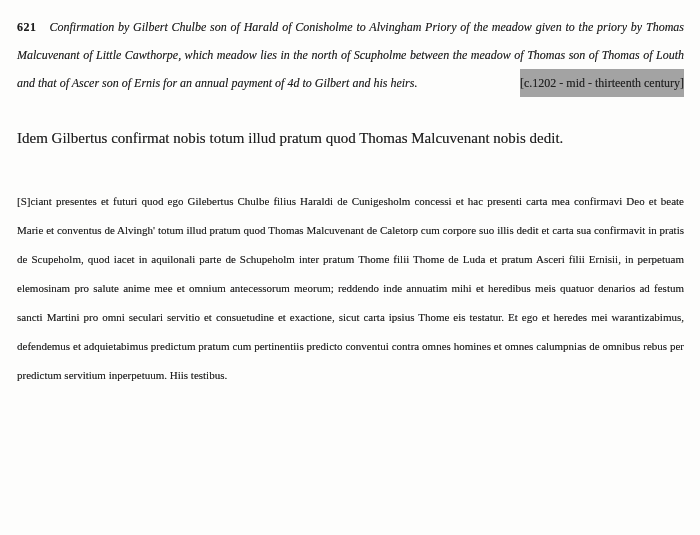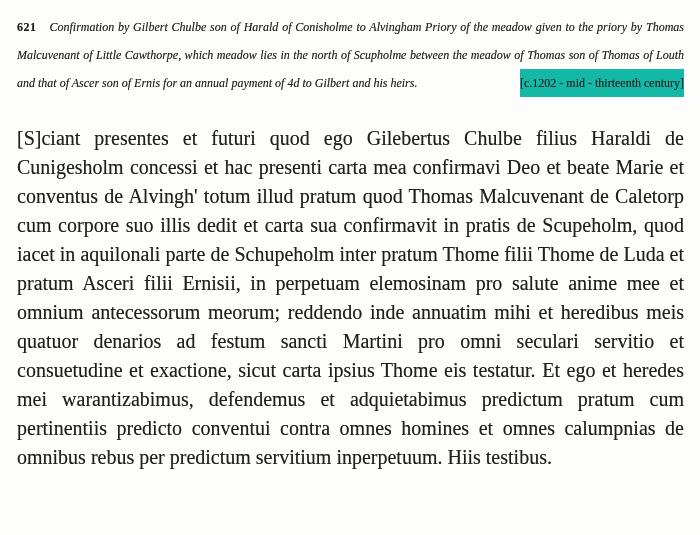--- a/index.html
+++ b/index.html
@@ -34,46 +34,47 @@
     font-weight: bold;
     letter-spacing: 0.5px;
     margin-right: 13px;
   }
   .entry-date {
     position: absolute;
     right: 0;
     bottom: 0;
     font-style: normal;
     white-space: nowrap;
-    background: #14b8a6; 
+    background: #a3a3a3; 
   }
   .folio {
     margin: 4px 0 0 0;
     font-size: 15px;
     line-height: 28px;
   }
   .rubric {
     margin: 27px 0 0 0;
     font-size: 15px;
     line-height: 28px;
   }
   .charter {
-    margin: 27px 0 0 0;
-    font-size: 20px;
+    margin: 35px 0 0 0;
+    font-size: 11px;
     line-height: 29px;
     text-align: justify;
   }
 </style>
 </head>
 <body>
 
 <div class="page">
 
   <p class="headnote">
     <span class="entry-number">621</span><span>Confirmation by Gilbert Chulbe son of Harald of Conisholme to Alvingham Priory of the meadow given to the priory by Thomas Malcuvenant of Little Cawthorpe, which meadow lies in the north of Scupholme between the meadow of Thomas son of Thomas of Louth and that of Ascer son of Ernis for an annual payment of 4d to Gilbert and his heirs.</span>
     <span class="entry-date">[c.1202 - mid - thirteenth century]</span>
   </p>
 
 
+  <p class="rubric">Idem Gilbertus confirmat nobis totum illud pratum quod Thomas Malcuvenant nobis dedit.</p>
 
   <p class="charter">[S]ciant presentes et futuri quod ego Gilebertus Chulbe filius Haraldi de Cunigesholm concessi et hac presenti carta mea confirmavi Deo et beate Marie et conventus de Alvingh' totum illud pratum quod Thomas Malcuvenant de Caletorp cum corpore suo illis dedit et carta sua confirmavit in pratis de Scupeholm, quod iacet in aquilonali parte de Schupeholm inter pratum Thome filii Thome de Luda et pratum Asceri filii Ernisii, in perpetuam elemosinam pro salute anime mee et omnium antecessorum meorum; reddendo inde annuatim mihi et heredibus meis quatuor denarios ad festum sancti Martini pro omni seculari servitio et consuetudine et exactione, sicut carta ipsius Thome eis testatur.  Et ego et heredes mei warantizabimus, defendemus et adquietabimus predictum pratum cum pertinentiis predicto conventui contra omnes homines et omnes calumpnias de omnibus rebus per predictum servitium inperpetuum.  Hiis testibus.</p>
 
 </div>
 
 </body></html>

